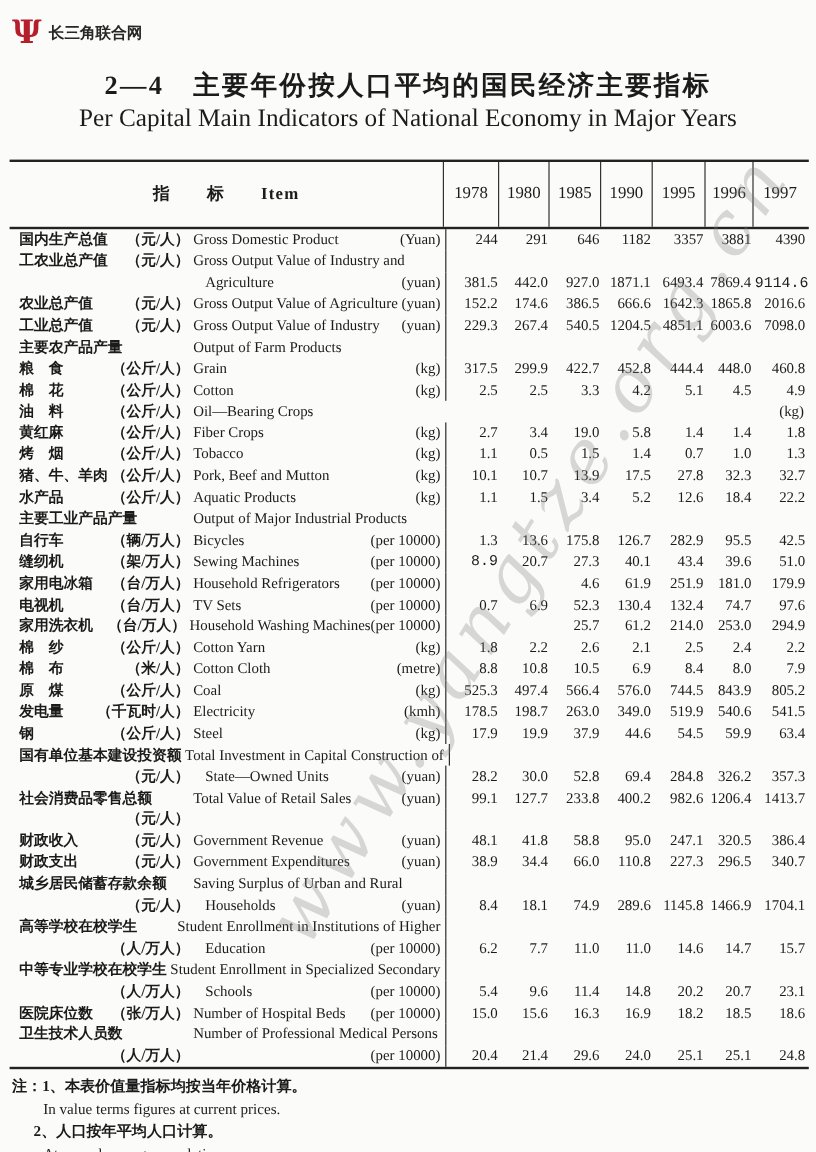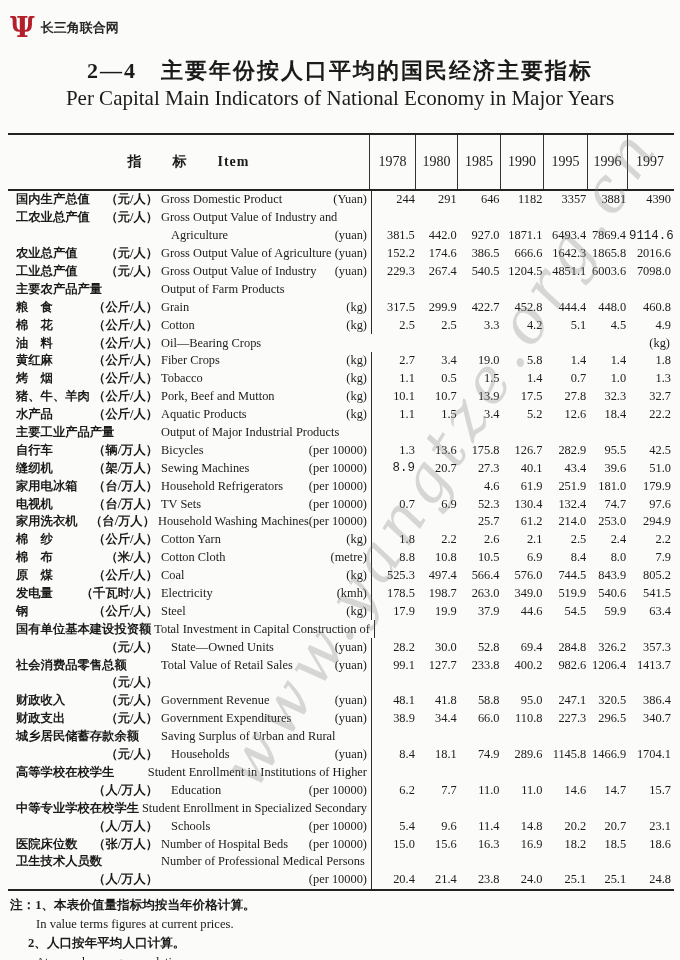--- a/index.html
+++ b/index.html
@@ -815,21 +815,21 @@
             <span class="cn-label"></span>
             <span class="cn-unit">（人/万人）</span>
           </div>
           <div class="r-en">
             <span class="en-name"></span>
             <span class="en-unit">(per 10000)</span>
           </div>
           <div class="r-data">
             <div class="cell" style="width: 46px;">20.4</div>
             <div class="cell" style="width: 42px;">21.4</div>
-            <div class="cell" style="width: 43px;">23.8</div>
+            <div class="cell" style="width: 43px;">29.6</div>
             <div class="cell" style="width: 43px;">24.0</div>
             <div class="cell" style="width: 44px;">25.1</div>
             <div class="cell" style="width: 40px;">25.1</div>
             <div class="cell" style="width: 45px;">24.8</div>
           </div>
         </div>
       </div>
   </div>
 
   <div class="notes">

